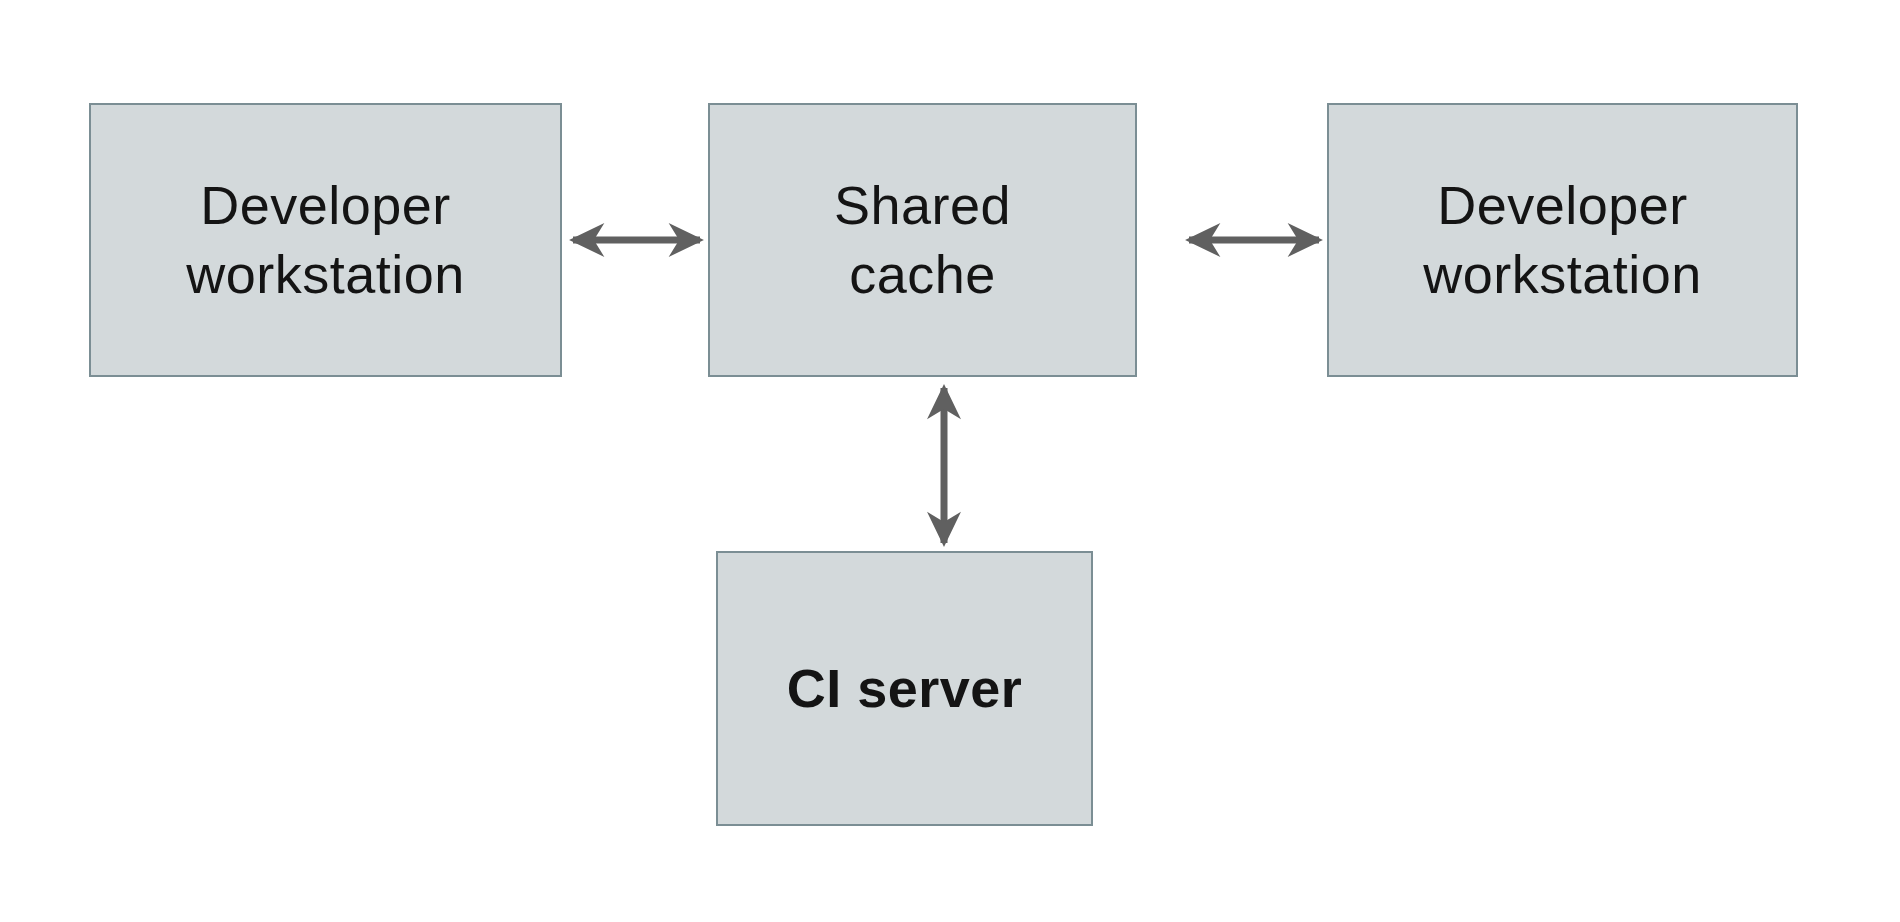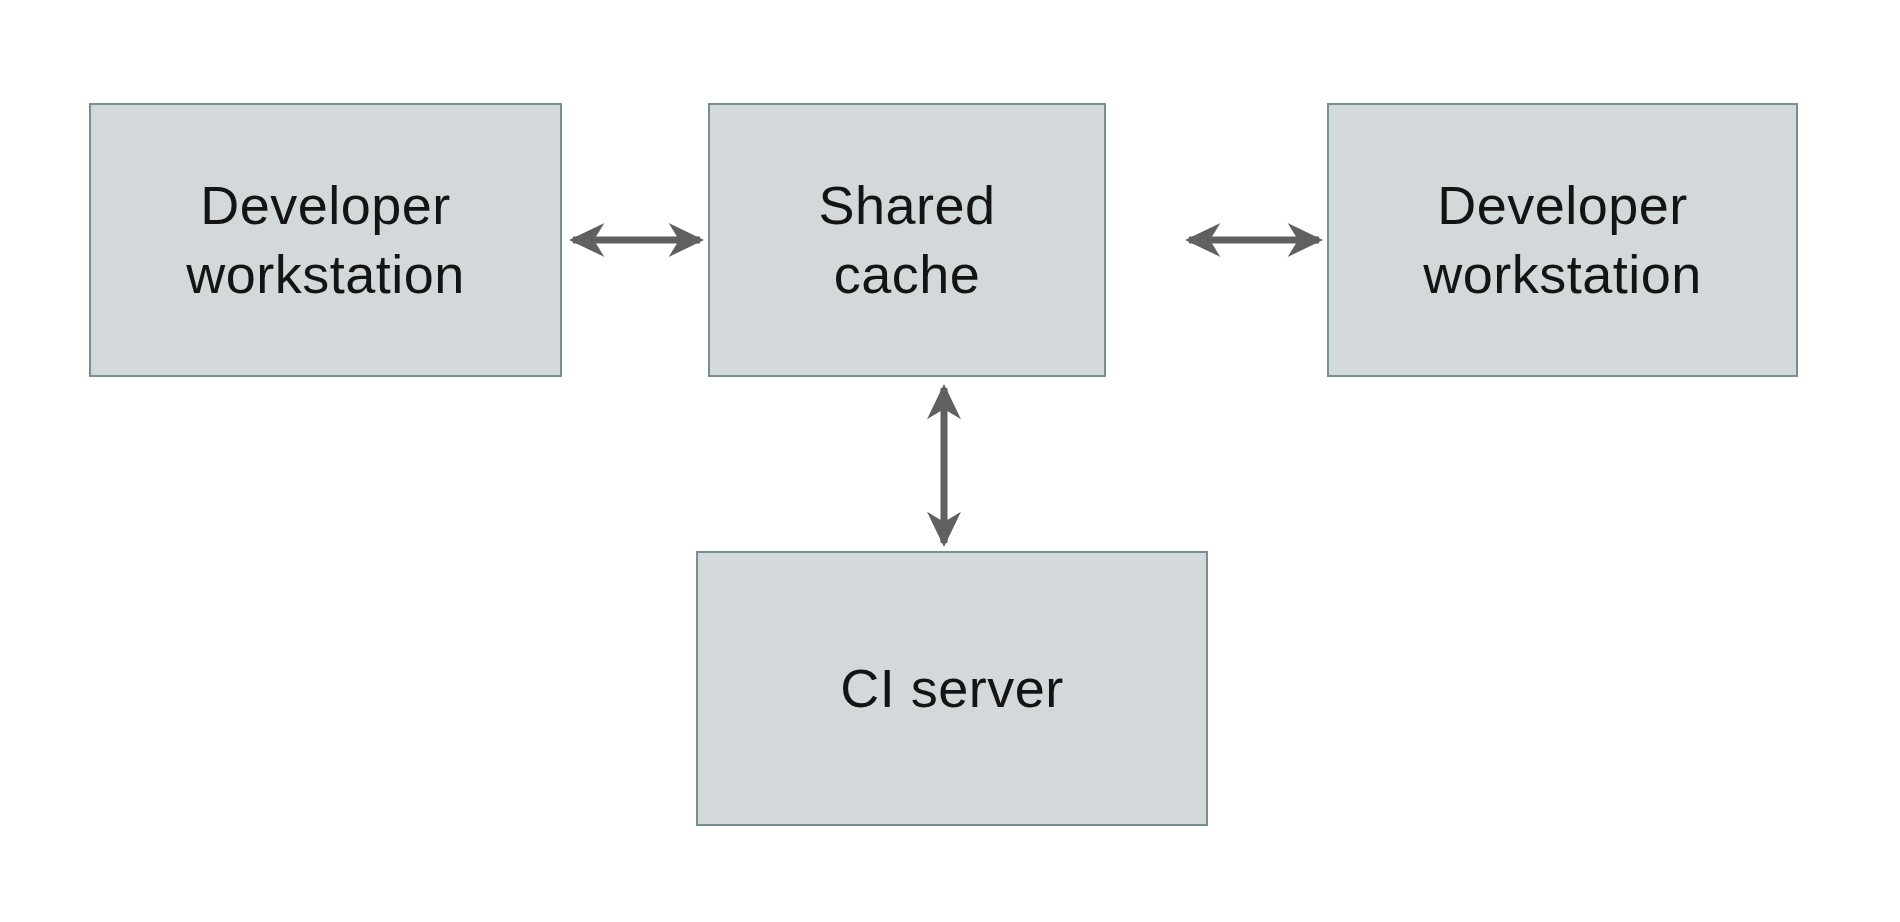--- a/index.html
+++ b/index.html
@@ -32,23 +32,23 @@
     text-align: center;
   }
   .node-label {
     font-size: 54px;
     line-height: 1.28;
     color: var(--text);
     white-space: pre-line;
     letter-spacing: 0.5px;
   }
   #node-dev-left   { left: 89px;   top: 103px; width: 473px; height: 274px; }
-  #node-cache      { left: 708px;  top: 103px; width: 398px; height: 274px; }
+  #node-cache      { left: 708px;  top: 103px; width: 429px; height: 274px; }
   #node-dev-right  { left: 1327px; top: 103px; width: 471px; height: 274px; }
-  #node-ci         { left: 696px;  top: 551px; width: 512px; height: 275px; }
+  #node-ci         { left: 716px;  top: 551px; width: 377px; height: 275px; font-weight: bold; }
   .edges-layer {
     position: absolute;
     left: 0; top: 0;
     width: 1900px;
     height: 922px;
     pointer-events: none;
   }
 </style>
 </head>
 <body>

